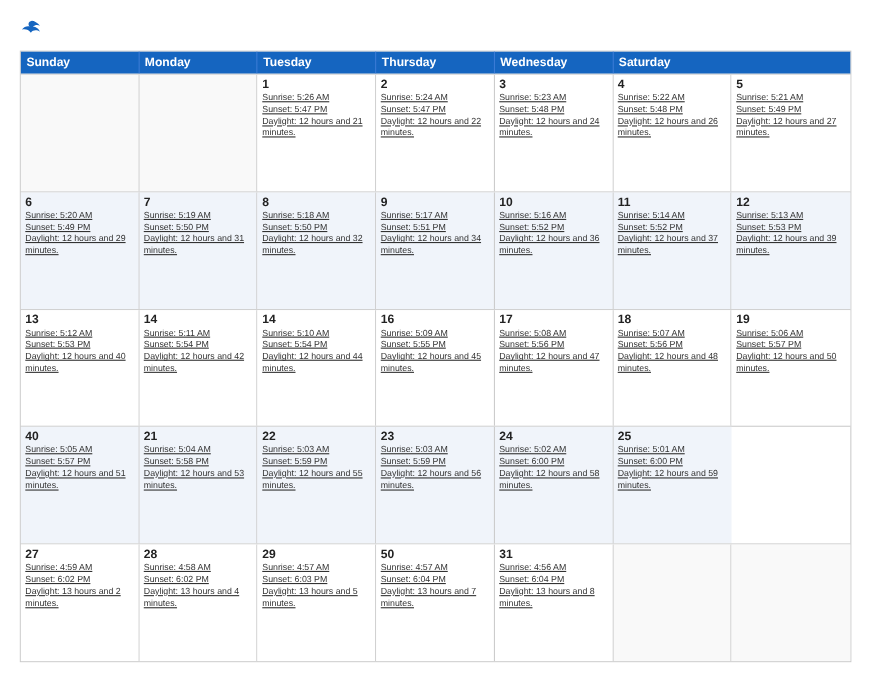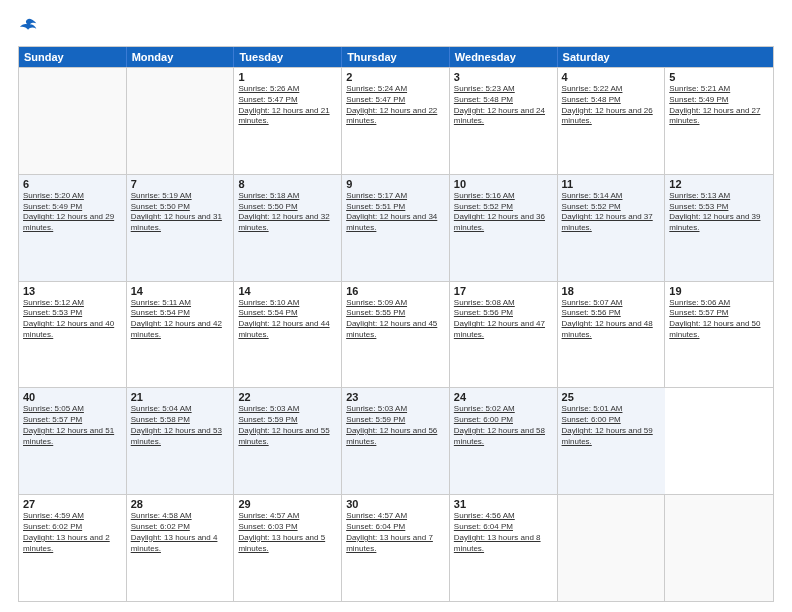--- a/index.html
+++ b/index.html
@@ -255,21 +255,21 @@
           </div>
           <div class="cal-cell">
             <div class="day-num">28</div>
             <div class="cell-text">Sunrise: 4:58 AM<br>Sunset: 6:02 PM<br>Daylight: 13 hours and 4 minutes.</div>
           </div>
           <div class="cal-cell">
             <div class="day-num">29</div>
             <div class="cell-text">Sunrise: 4:57 AM<br>Sunset: 6:03 PM<br>Daylight: 13 hours and 5 minutes.</div>
           </div>
           <div class="cal-cell">
-            <div class="day-num">30</div>
+            <div class="day-num">50</div>
             <div class="cell-text">Sunrise: 4:57 AM<br>Sunset: 6:04 PM<br>Daylight: 13 hours and 7 minutes.</div>
           </div>
           <div class="cal-cell">
             <div class="day-num">31</div>
             <div class="cell-text">Sunrise: 4:56 AM<br>Sunset: 6:04 PM<br>Daylight: 13 hours and 8 minutes.</div>
           </div>
           <div class="cal-cell empty"></div>
           <div class="cal-cell empty"></div>
         </div>
       </div>

